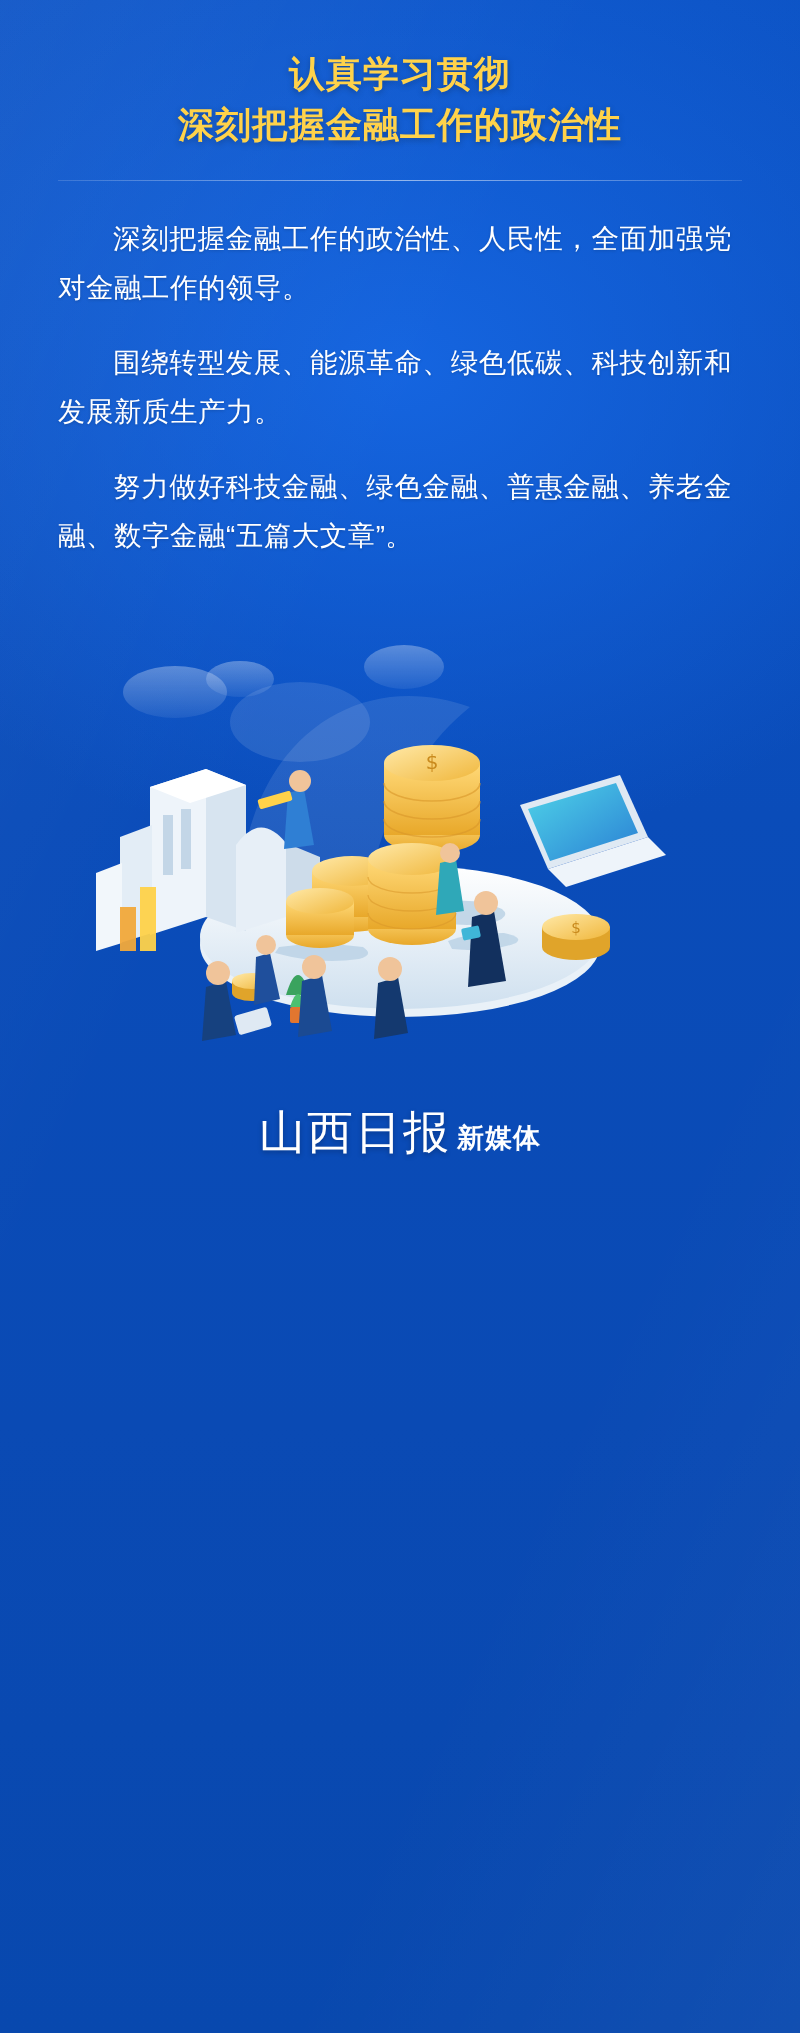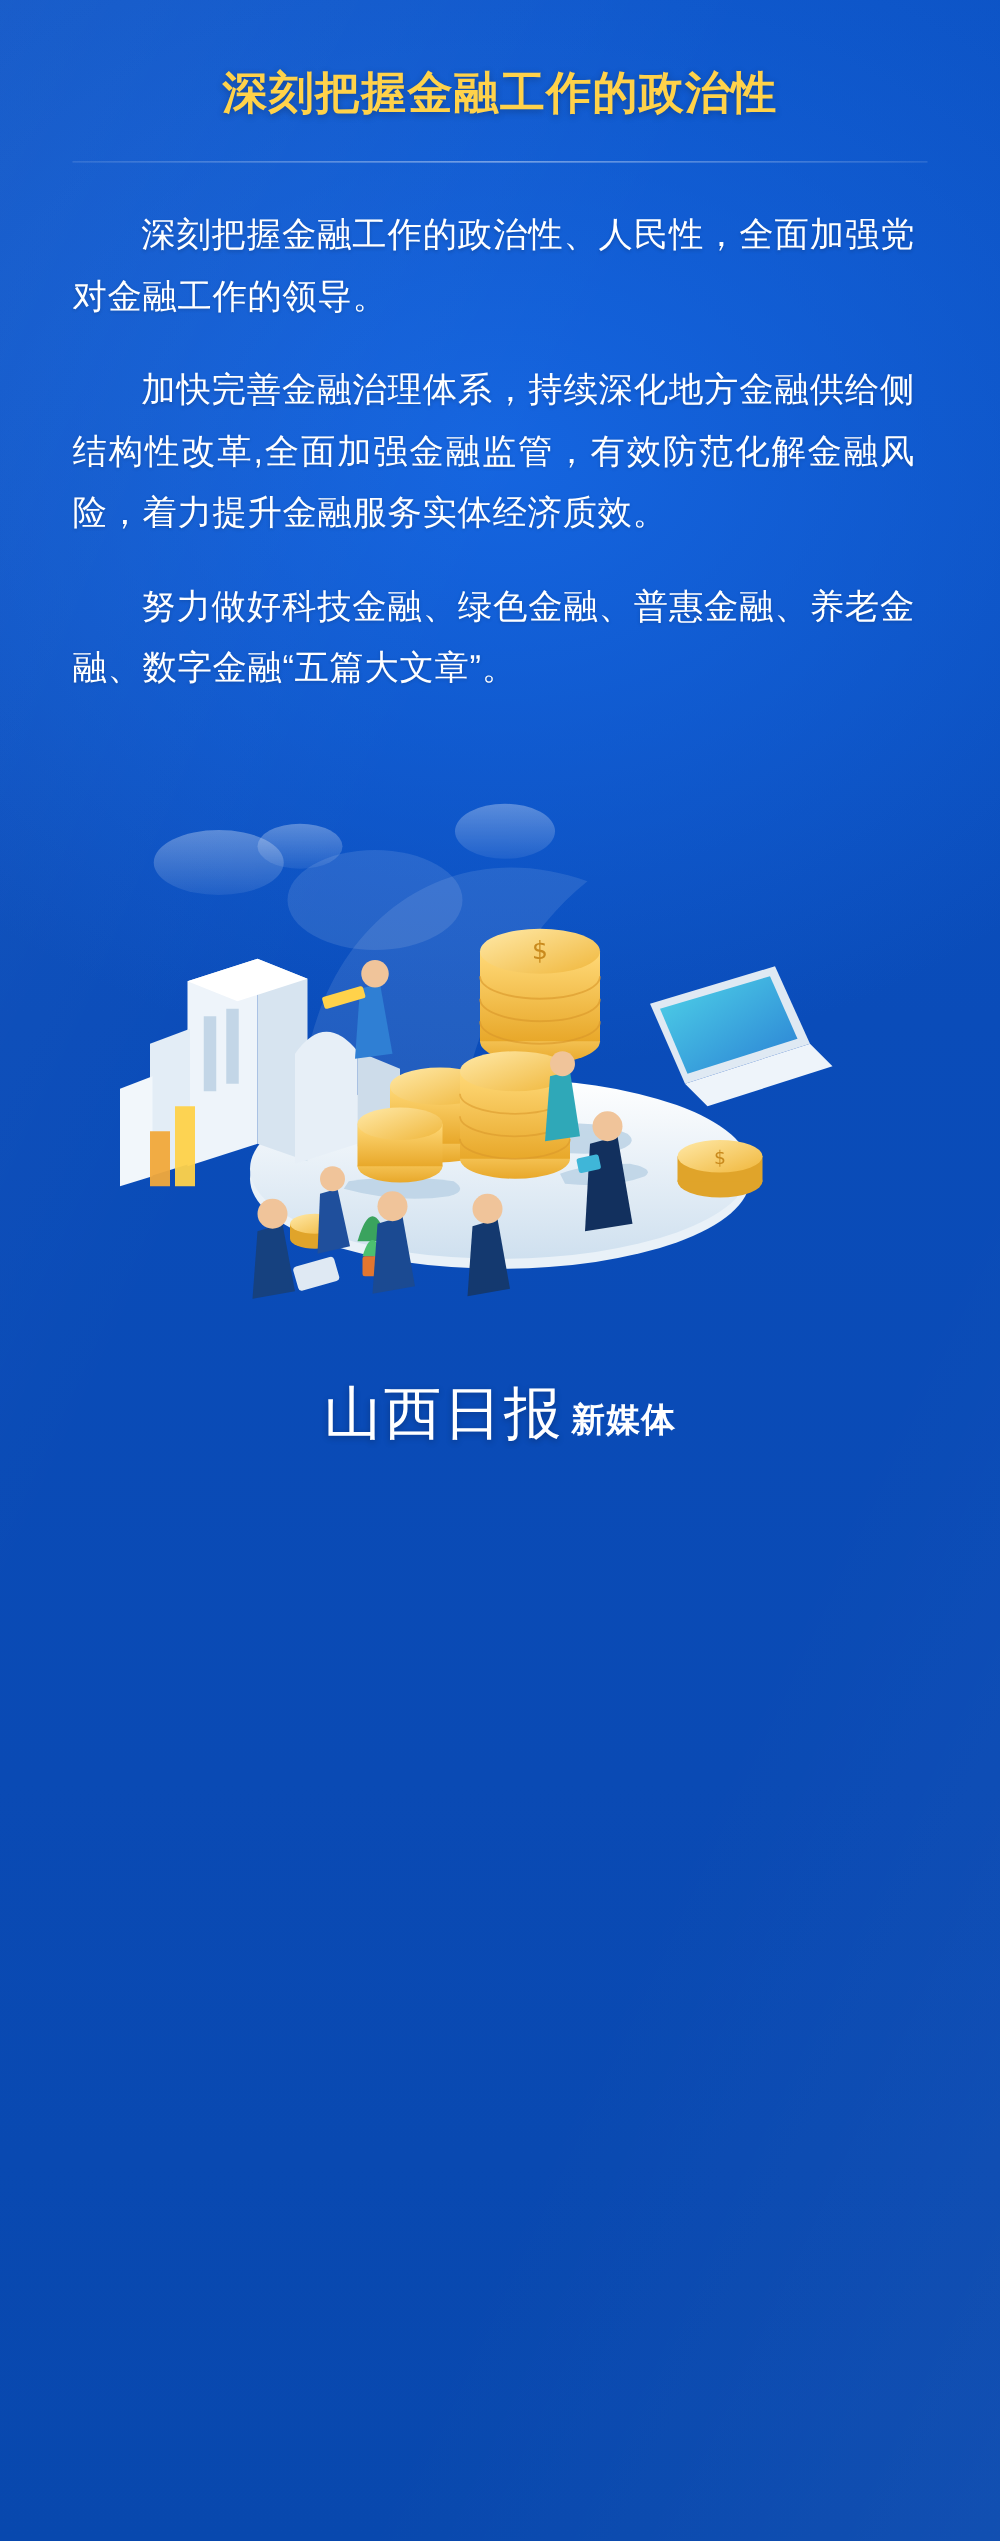--- a/index.html
+++ b/index.html
@@ -116,28 +116,29 @@
     padding-bottom: 3px;
     letter-spacing: 1px;
   }
 </style>
 </head>
 <body>
 
 <div class="poster">
 
   <div class="title-block">
+    <div class="title-line l1">认真学习贯彻</div>
     <div class="title-line l2">深刻把握金融工作的政治性</div>
   </div>
 
   <div class="divider"></div>
 
   <div class="body-block">
     <p class="para">深刻把握金融工作的政治性、人民性，全面加强党对金融工作的领导。</p>
-    <p class="para">加快完善金融治理体系，持续深化地方金融供给侧结构性改革,全面加强金融监管，有效防范化解金融风险，着力提升金融服务实体经济质效。</p>
+    <p class="para">围绕转型发展、能源革命、绿色低碳、科技创新和发展新质生产力。</p>
     <p class="para">努力做好科技金融、绿色金融、普惠金融、养老金融、数字金融“五篇大文章”。</p>
   </div>
 
   <div class="illustration">
     <svg class="ill-svg" viewBox="0 0 800 470" xmlns="http://www.w3.org/2000/svg" aria-hidden="true">
       <defs>
         <linearGradient id="gold" x1="0" y1="0" x2="0" y2="1">
           <stop offset="0%" stop-color="#ffd978"></stop>
           <stop offset="100%" stop-color="#e8a82a"></stop>
         </linearGradient>

